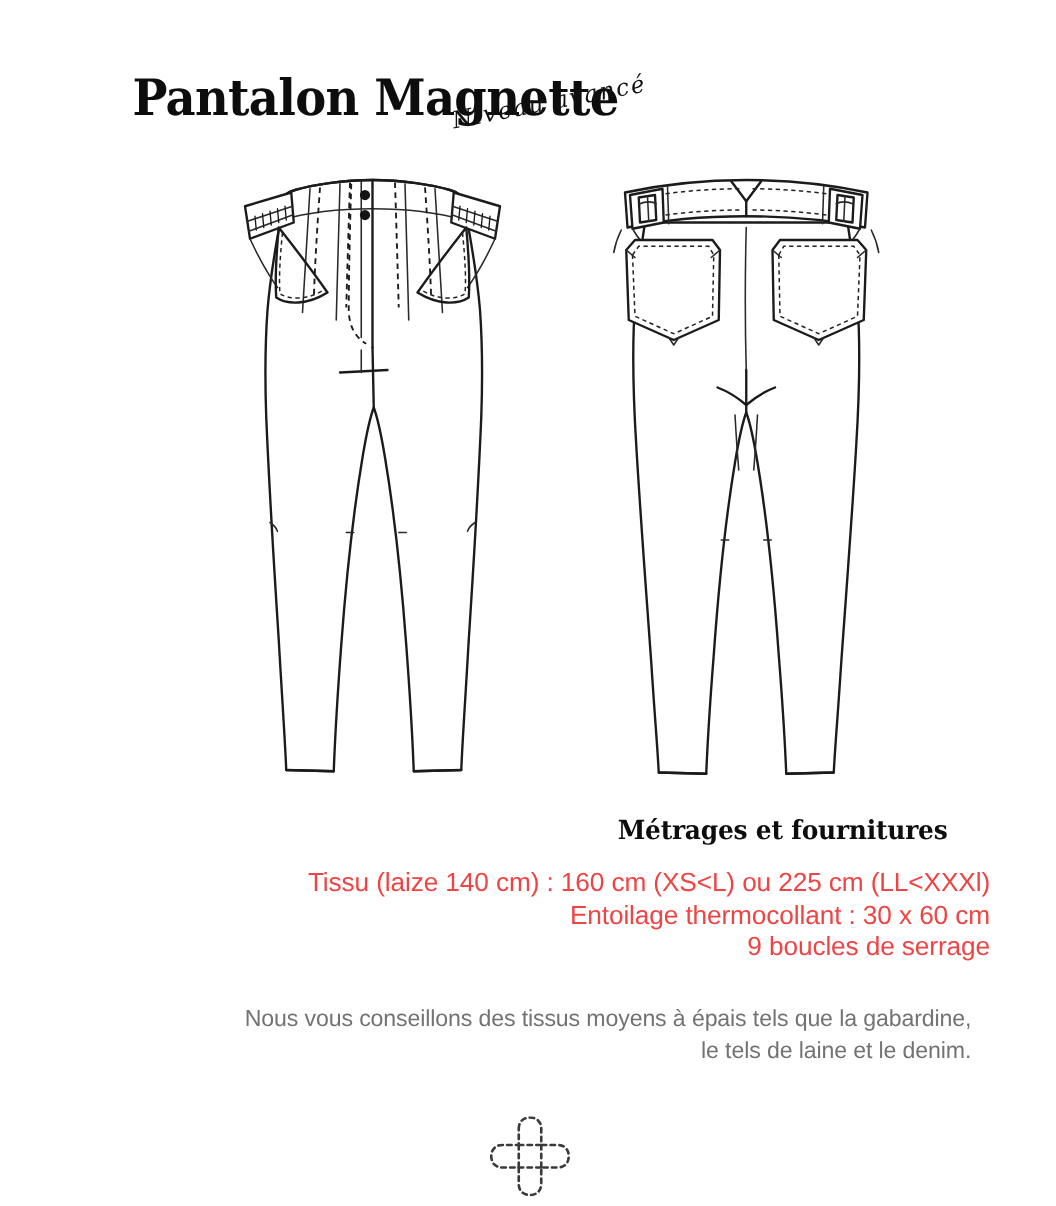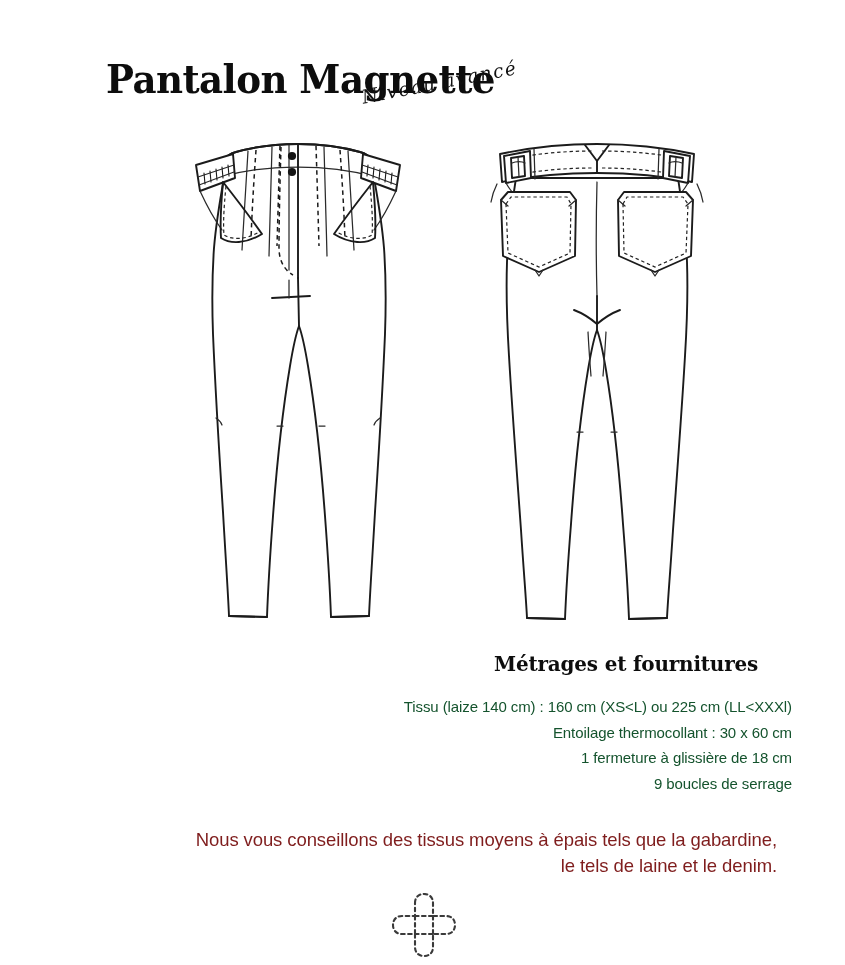--- a/index.html
+++ b/index.html
@@ -132,31 +132,31 @@
     color: #0d0d0d;
     transform: scaleX(0.95);
     transform-origin: left top;
   }
   .supply-list {
     list-style: none;
     margin: 0;
     padding: 0;
   }
   .supply-list li {
-    font-size: 15px;
+    font-size: 21px;
     line-height: 25.5px;
-    color: #14532d;
+    color: #ef4444;
     white-space: nowrap;
     letter-spacing: -0.1px;
   }
   .advice {
     margin: 31px 0 0 0;
     font-size: 18.5px;
     line-height: 25.5px;
-    color: #7f1d1d;
+    color: #737373;
     letter-spacing: -0.1px;
     max-width: 665px;
   }
   .advice .adv-line { display: block; white-space: nowrap; }
 
   
   .footer-logo {
     position: absolute;
     left: 389px;
     top: 893px;
@@ -385,21 +385,20 @@
       </g>
     </svg>
   </div>
 
   <div class="content">
     <h2 class="section-heading">Métrages et fournitures</h2>
 
     <ul class="supply-list">
       <li>Tissu (laize 140 cm) : 160 cm (XS&lt;L) ou 225 cm (LL&lt;XXXl)</li>
       <li>Entoilage thermocollant : 30 x 60 cm</li>
-      <li>1 fermeture à glissière de 18 cm</li>
       <li>9 boucles de serrage</li>
     </ul>
 
     <p class="advice">
       <span class="adv-line">Nous vous conseillons des tissus moyens à épais tels que la gabardine,</span>
       <span class="adv-line">le tels de laine et le denim.</span>
     </p>
   </div>
 
   <div class="footer-logo">

